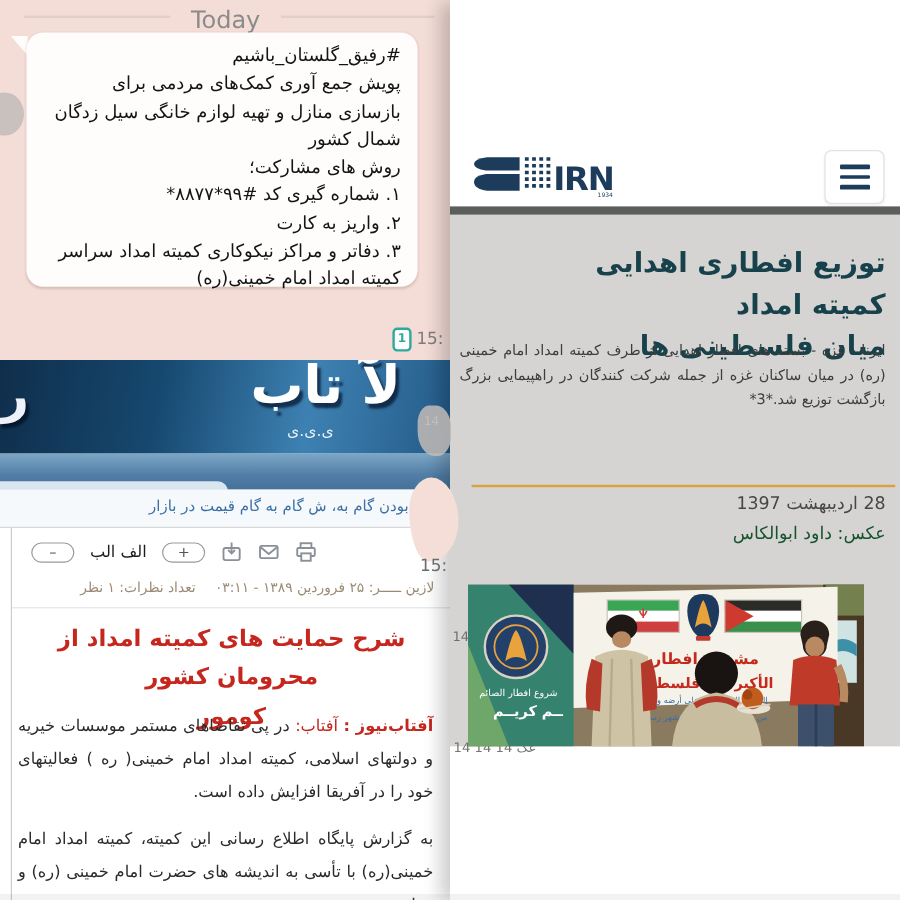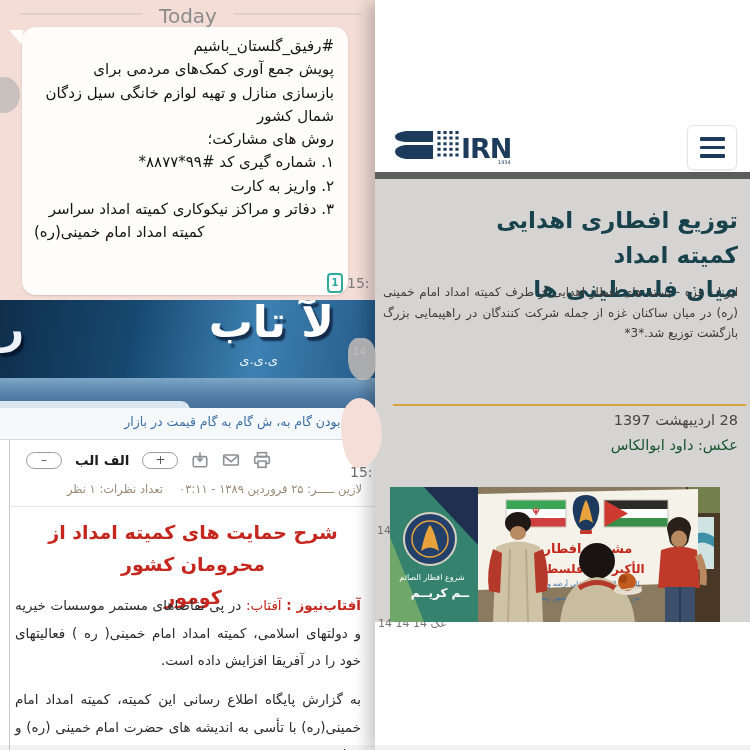--- a/index.html
+++ b/index.html
@@ -5,28 +5,28 @@
   html,body{margin:0;padding:0;background:#fff;}
   .canvas{position:relative;width:750px;height:750px;overflow:hidden;background:#fff;
           font-family:"DejaVu Sans",sans-serif;}
   
   .msg-app{position:absolute;left:0;top:0;width:376px;height:312px;background:#f4ddd7;}
   .today-row{position:absolute;top:4px;left:0;width:100%;text-align:center;color:#8b8b8b;font-size:20px;}
   .today-line{position:absolute;top:13px;border-top:2px solid #e3cfc9;}
   .today-line.l{left:20px;width:122px;}
   .today-line.r{left:234px;width:128px;}
   .avatar-sliver{position:absolute;left:-12px;top:77px;width:32px;height:36px;border-radius:50%;background:#c9c1be;}
-  .bubble{position:absolute;left:22px;top:27px;width:326px;height:268px;background:#fffdfc;border-radius:14px;
+  .bubble{position:absolute;left:22px;top:27px;width:326px;height:212px;background:#fffdfc;border-radius:14px;
           box-shadow:0 1px 2px rgba(90,50,40,.18);padding:8px 14px 6px 12px;box-sizing:border-box;
           direction:rtl;font-size:15px;line-height:1.55;color:#141414;}
   .bubble-tail{position:absolute;left:9px;top:30px;width:0;height:0;
           border-top:16px solid #fffdfc;border-left:14px solid transparent;}
   .msg-line{display:block;text-align:right;white-space:nowrap;}
   .msg-line.left{direction:ltr;text-align:left;letter-spacing:.5px;}
-  .msg-line.center{text-align:left;}
+  .msg-line.center{text-align:right;}
   .msg-meta{position:absolute;left:327px;top:273px;display:flex;align-items:center;gap:4px;}
   .sim-badge{width:12px;height:16px;border:2px solid #2fa99b;border-radius:4px;color:#2fa99b;
           font-size:10px;line-height:16px;text-align:center;background:#fdfdfd;font-weight:bold;}
   .msg-time{color:#7d7d7d;font-size:14px;}
   
   .aftab-banner{position:absolute;left:0;top:300px;width:376px;height:78px;overflow:hidden;
           background:linear-gradient(100deg,#0f2e4b 0%,#16486f 35%,#3d81b2 68%,#245a88 100%);}
   .banner-title{position:absolute;right:42px;top:-4px;color:#fff;font-size:44px;font-weight:bold;
           text-shadow:3px 4px 2px rgba(2,8,30,.65);}
   .banner-frag{position:absolute;left:0px;top:4px;color:#eef2f8;font-size:42px;font-weight:bold;
@@ -40,21 +40,21 @@
   .aftab-tab{position:absolute;left:0;top:401px;width:190px;height:11px;background:#d9e5ef;border-radius:0 9px 0 0;}
   .aftab-ticker{position:absolute;left:0;top:408px;width:376px;height:31px;background:#f6f9fc;
           border-bottom:1px solid #d8d8d8;}
   .ticker-text{position:absolute;right:14px;top:6px;color:#3a6fa5;font-size:12.5px;direction:rtl;white-space:nowrap;}
   
   .aftab-article{position:absolute;left:9px;top:440px;width:367px;height:310px;background:#fff;
           border-left:1px solid #ccc;box-sizing:border-box;}
   .art-toolbar{position:absolute;left:16px;top:11px;display:flex;align-items:center;gap:13px;direction:ltr;}
   .pill{min-width:18px;height:15px;border:1.5px solid #9a9a9a;border-radius:9px;color:#555;font-size:12px;
           display:flex;align-items:center;justify-content:center;background:#fff;padding:0 8px;}
-  .font-label{font-size:13.5px;font-weight:bold;color:#1d1d1d;}
+  .font-label{font-size:13.5px;font-weight:normal;color:#1d1d1d;}
   .tool-icon{width:18px;height:18px;}
   .art-meta{position:absolute;right:14px;top:42px;direction:rtl;color:#9b8a75;font-size:11.5px;
           display:flex;gap:16px;white-space:nowrap;}
   .art-divider{position:absolute;left:0;right:0;top:66px;border-top:1px solid #e4e4e4;}
   .art-headline{position:absolute;left:8px;right:8px;top:76px;text-align:center;color:#c5261d;
           font-weight:bold;font-size:19px;line-height:1.7;direction:rtl;}
   .art-body{position:absolute;right:15px;left:5px;direction:rtl;text-align:justify;font-size:13.5px;
           line-height:2.05;color:#2b2b2b;}
   .art-body.p1{top:152px;}
   .art-body.p2{top:246px;}

